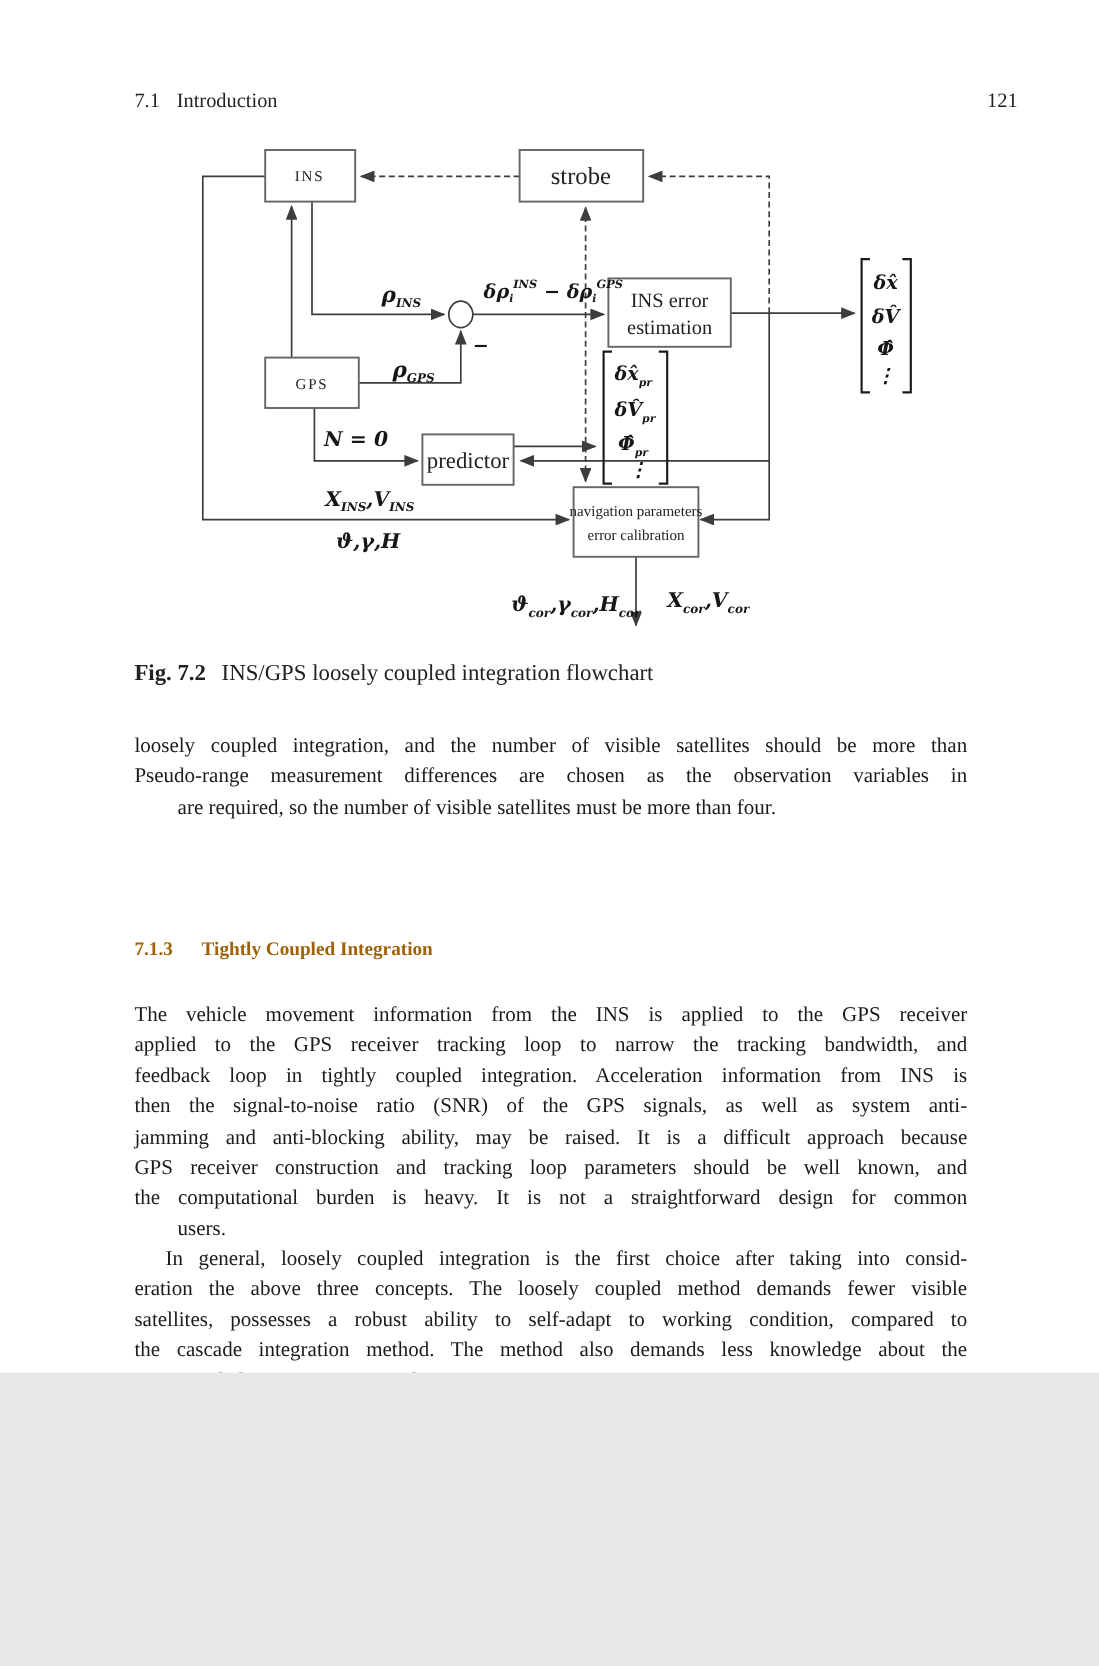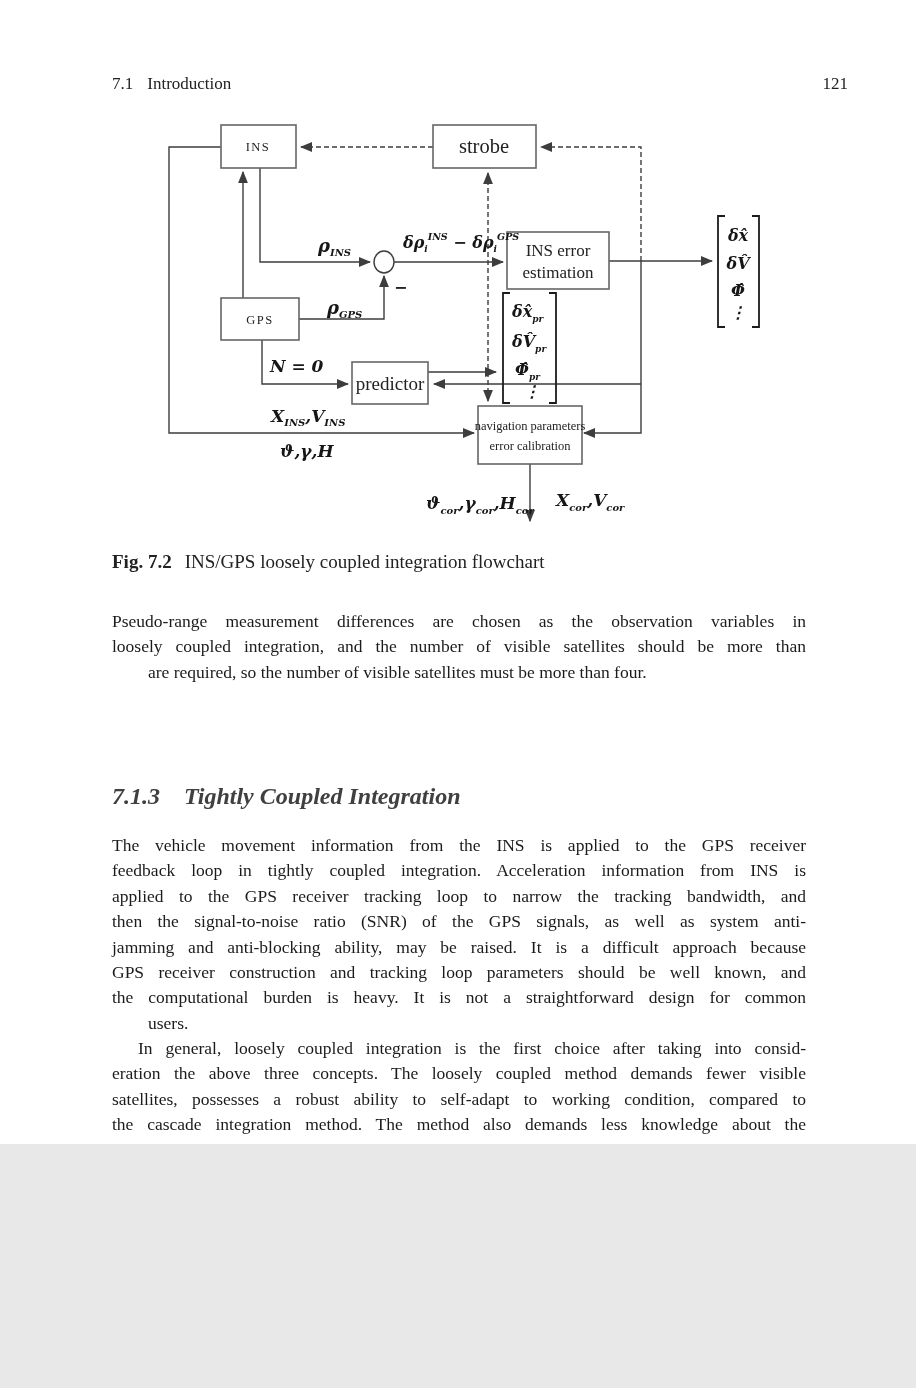--- a/index.html
+++ b/index.html
@@ -9,22 +9,22 @@
         display:flex;justify-content:space-between;font-size:17px;color:#222;}
   .running-head .sec{margin-right:14px;}
   .diagram{position:absolute;left:90px;top:105px;}
   .caption{position:absolute;left:112px;top:551px;font-size:19px;color:#222;}
   .caption b{margin-right:13px;}
   .para{position:absolute;left:112px;width:694px;font-size:17.5px;color:#1b1b1b;}
   .bl{height:25.4px;line-height:25.4px;text-align:justify;text-align-last:justify;
       white-space:nowrap;}
   .bl.end{text-align-last:left;margin-left:36px;}
   .bl.indent{padding-left:26px;}
-  .heading{position:absolute;left:112px;top:783px;font-size:24px;font-weight:bold;
-      font-style:italic;color:#404040;}
+  .heading{position:absolute;left:112px;top:783px;font-size:16px;font-weight:bold;
+      color:#a16207;}
   .heading .num{margin-right:24px;}
   .watermark{position:absolute;left:0;top:1240px;}
   
   .bt{font-family:"Liberation Serif",serif;fill:#222;}
   .mt{font-family:"DejaVu Serif",serif;font-style:italic;font-weight:bold;fill:#161616;}
   .vec{font-family:"DejaVu Serif",serif;font-style:italic;font-weight:bold;fill:#161616;font-size:16px;}
 </style>
 </head>
 <body>
 
@@ -134,33 +134,33 @@
       </text>
       <text class="vec" x="524" y="397" font-style="normal">⋮</text>
     </g>
   </svg>
 
   <div class="caption">
     <b>Fig. 7.2</b><span>INS/GPS loosely coupled integration flowchart</span>
   </div>
 
   <div class="para" style="top:609px">
+    <div class="bl">loosely coupled integration, and the number of visible satellites should be more than</div>
     <div class="bl">Pseudo-range measurement differences are chosen as the observation variables in</div>
-    <div class="bl">loosely coupled integration, and the number of visible satellites should be more than</div>
     <div class="bl end">are required, so the number of visible satellites must be more than four.</div>
   </div>
 
   <div class="heading">
     <span class="num">7.1.3</span><span>Tightly Coupled Integration</span>
   </div>
 
   <div class="para" style="top:833px">
     <div class="bl">The vehicle movement information from the INS is applied to the GPS receiver</div>
+    <div class="bl">applied to the GPS receiver tracking loop to narrow the tracking bandwidth, and</div>
     <div class="bl">feedback loop in tightly coupled integration. Acceleration information from INS is</div>
-    <div class="bl">applied to the GPS receiver tracking loop to narrow the tracking bandwidth, and</div>
     <div class="bl">then the signal-to-noise ratio (SNR) of the GPS signals, as well as system anti-</div>
     <div class="bl">jamming and anti-blocking ability, may be raised. It is a difficult approach because</div>
     <div class="bl">GPS receiver construction and tracking loop parameters should be well known, and</div>
     <div class="bl">the computational burden is heavy. It is not a straightforward design for common</div>
     <div class="bl end">users.</div>
   </div>
 
   <div class="para" style="top:1036px">
     <div class="bl indent">In general, loosely coupled integration is the first choice after taking into consid-</div>
     <div class="bl">eration the above three concepts. The loosely coupled method demands fewer visible</div>

